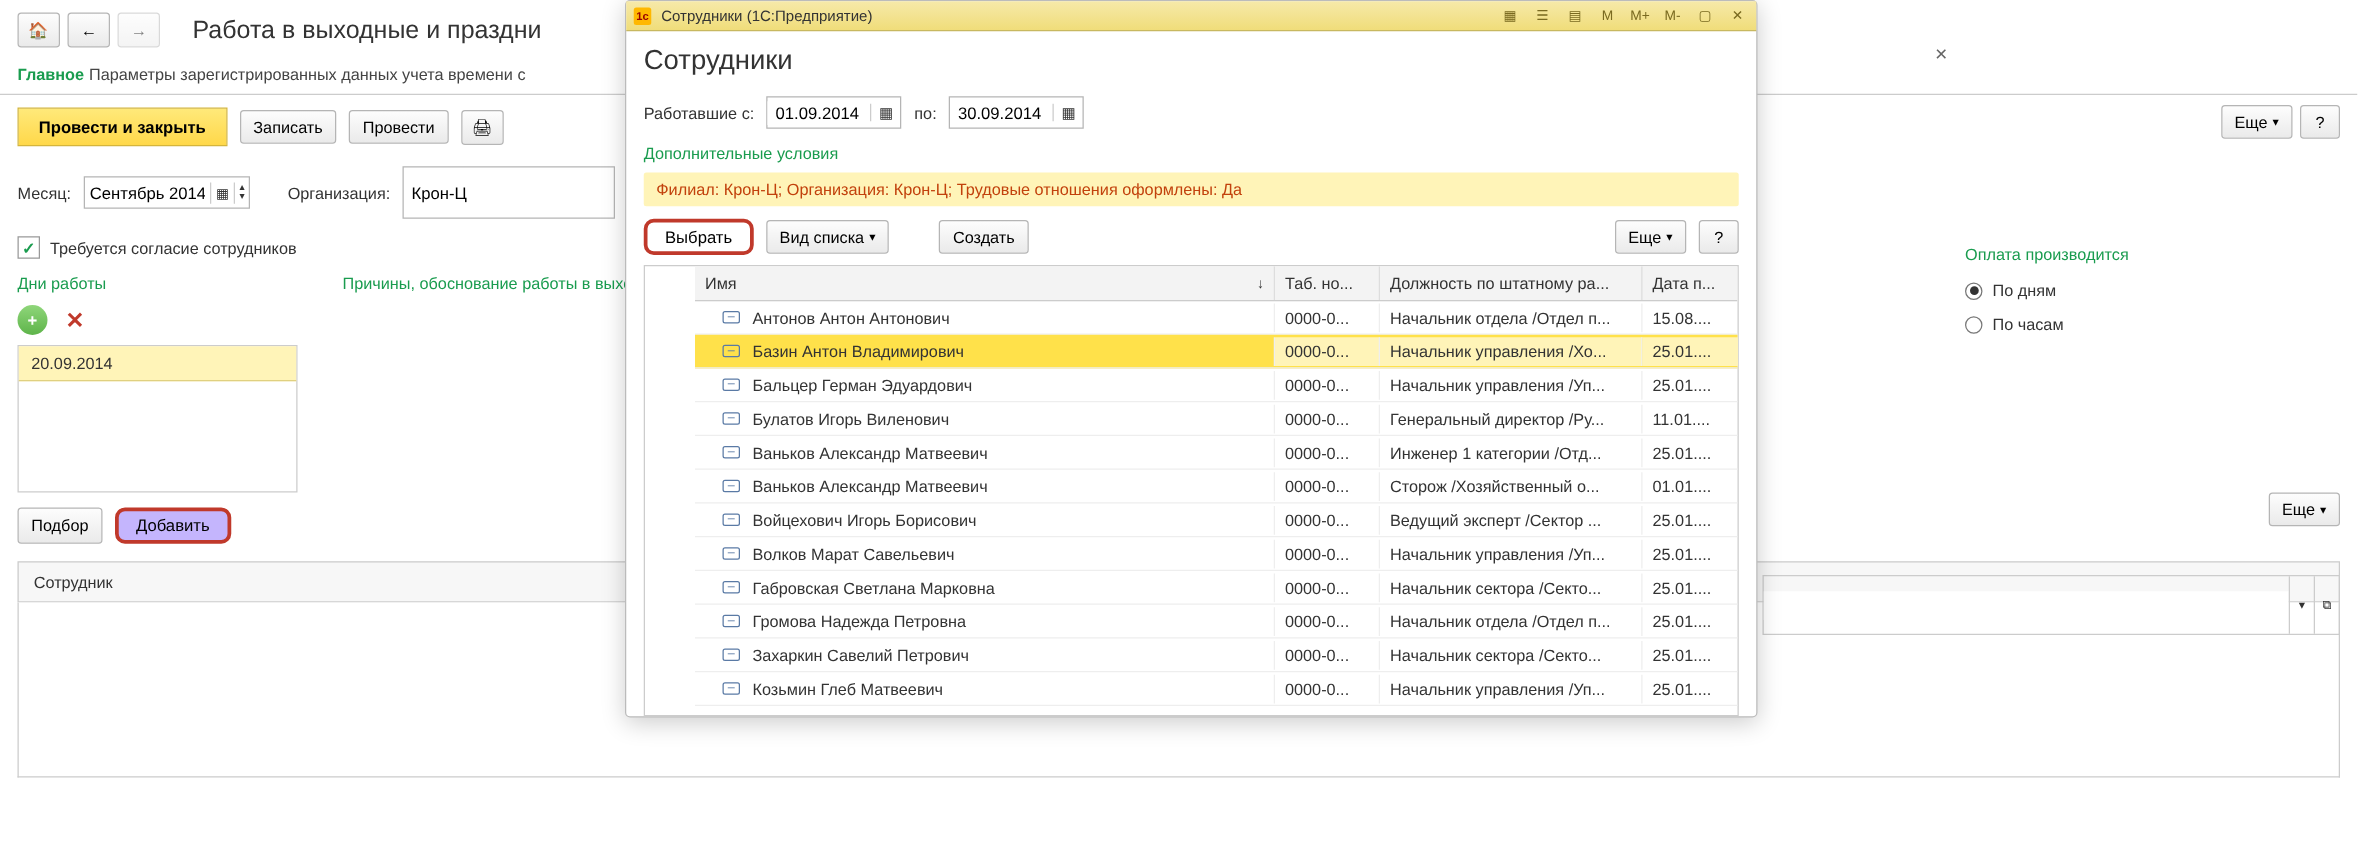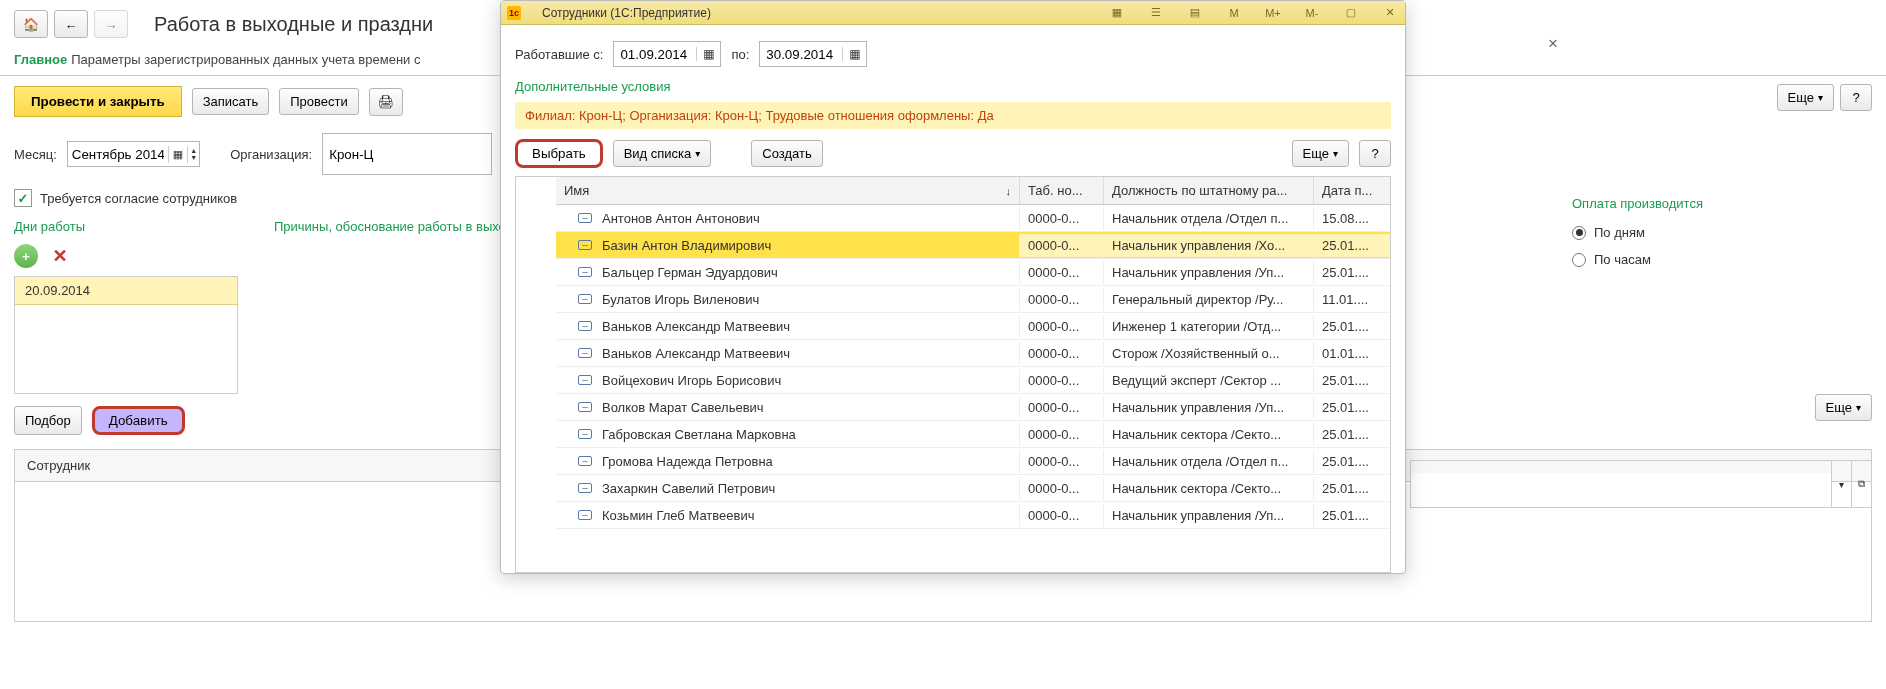--- a/index.html
+++ b/index.html
@@ -59,21 +59,21 @@
 
 .right-more { position: absolute; top: 84px; right: 14px; display: flex; gap: 6px; }
 .right-more2 { position: absolute; top: 394px; right: 14px; }
 
 .comment-box { position: absolute; left: 1410px; top: 460px; right: 14px; height: 48px; border: 1px solid #ccc; display: flex; align-items: center; }
 .comment-box input { flex: 1; border: none; padding: 4px; outline: none; }
 .comment-box .mini-btn { border-left: 1px solid #ccc; width: 20px; height: 100%; display: inline-flex; align-items: center; justify-content: center; font-size: 10px; }
 
 
 .modal { position: absolute; top: 0; left: 500px; width: 906px; height: 574px; background: #fff; border: 1px solid #bbb; border-radius: 4px; box-shadow: 0 4px 20px rgba(0,0,0,0.2); display: flex; flex-direction: column; }
-.modal-titlebar { height: 24px; background: linear-gradient(#f6e9a9, #f0dd7a); border-bottom: 1px solid #c8b860; display: flex; align-items: center; padding: 0 6px; gap: 21px; font-size: 12px; }
+.modal-titlebar { height: 24px; background: linear-gradient(#f6e9a9, #f0dd7a); border-bottom: 1px solid #c8b860; display: flex; align-items: center; padding: 0 6px; gap: 8px; font-size: 12px; }
 .modal-titlebar .ic-1c { width: 14px; height: 14px; background: #ffb800; border-radius: 2px; font-size: 9px; display: inline-flex; align-items: center; justify-content: center; font-weight: bold; color: #900; }
 .modal-titlebar .spacer { flex: 1; }
 .modal-titlebar .tb-btn { width: 18px; height: 18px; display: inline-flex; align-items: center; justify-content: center; font-size: 11px; color: #7a6a20; cursor: pointer; }
 
 .modal-body { padding: 10px 14px 0; flex: 1; display: flex; flex-direction: column; overflow: hidden; }
 .modal-h1 { font-size: 22px; padding-bottom: 10px; }
 .filter-row { display: flex; align-items: center; gap: 10px; padding: 6px 0; }
 .date-input { display: flex; align-items: center; border: 1px solid #b5b5b5; height: 26px; }
 .date-input input { border: none; outline: none; width: 82px; padding: 2px 6px; }
 .date-input .cal { width: 24px; text-align: center; font-size: 12px; border-left: 1px solid #ccc; }
@@ -213,20 +213,21 @@
     <span class="tb-btn text">☰</span>
     <span class="tb-btn">▤</span>
     <span class="tb-btn">M</span>
     <span class="tb-btn">M+</span>
     <span class="tb-btn">M-</span>
     <span class="tb-btn">▢</span>
     <span class="tb-btn">✕</span>
   </div>
 
   <div class="modal-body">
+    <div class="modal-h1">Сотрудники</div>
 
     <div class="filter-row">
       <span>Работавшие с:</span>
       <div class="date-input">
         <input value="01.09.2014" style="">
         <span class="cal">▦</span>
       </div>
       <span>по:</span>
       <div class="date-input">
         <input value="30.09.2014" style="">

